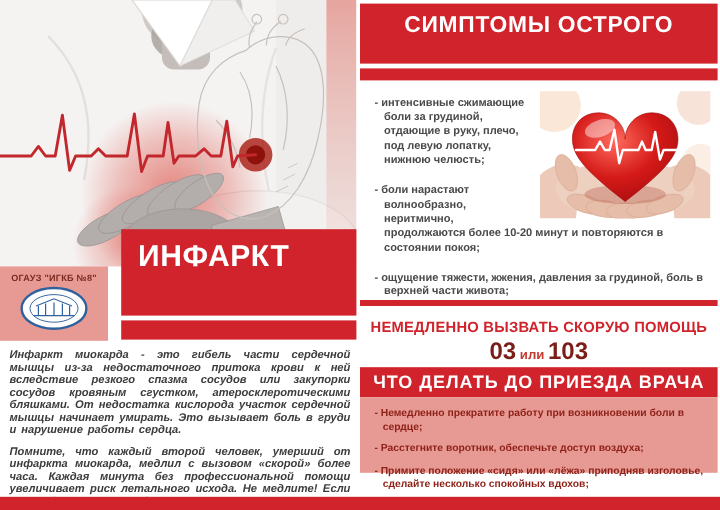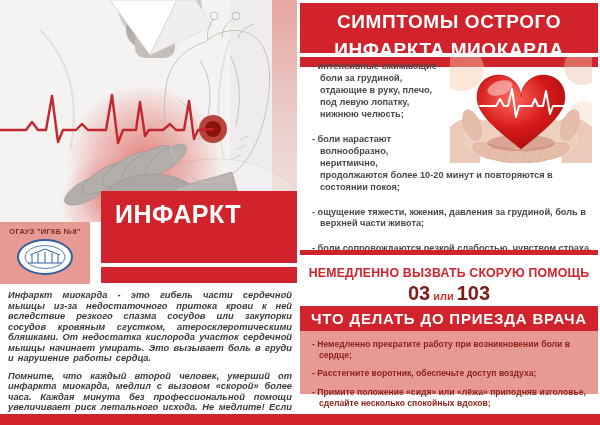--- a/index.html
+++ b/index.html
@@ -27,21 +27,21 @@
     font-style:italic;font-weight:bold;font-size:9.3px;line-height:1.13;
     color:var(--body-text,#3d3b3c);text-align:justify;margin:0 0 7px 0;word-spacing:1.5px;
   }
   
   .right-header{
     position:absolute;left:300px;top:3px;width:298px;height:50px;
     background:var(--red,#d0232b);color:#fff;text-align:center;font-weight:800;
     font-size:19px;line-height:1.45;padding-top:5px;letter-spacing:.6px;
   }
   .right-strip{position:absolute;left:300px;top:57px;width:298px;height:10px;background:var(--red,#d0232b);}
-  .symptoms{position:absolute;left:300px;top:53px;width:298px;height:186px;padding:8px 6px 0 12px;}
+  .symptoms{position:absolute;left:300px;top:72px;width:298px;height:186px;padding:8px 6px 0 12px;}
   .heart-float{float:right;width:142px;height:106px;margin:-4px 0 2px 5px;}
   .sym{
     font-size:9.2px;font-weight:bold;color:var(--sym-text,#4a4848);
     line-height:1.3;margin-bottom:13px;padding-left:8px;text-indent:-8px;
   }
   .red-hr{position:absolute;left:300px;top:250px;width:298px;height:5px;background:var(--red,#d0232b);}
   .call-block{position:absolute;left:300px;top:255px;width:298px;height:51px;text-align:center;background:#fff;}
   .call-text{margin-top:11px;font-size:12.3px;font-weight:800;color:var(--red,#d0232b);letter-spacing:.2px;}
   .call-numbers{margin-top:2px;font-size:20px;font-weight:800;color:var(--maroon,#7b1d18);text-align:center;}
   .call-conj{font-size:11px;font-weight:800;color:#c23a30;padding:0 3px;}
@@ -138,21 +138,20 @@
   </div>
   <div class="title-strip"></div>
 
   <div class="left-paragraphs">
     <p class="para">Инфаркт миокарда - это гибель части сердечной мышцы из-за недостаточного притока крови к ней вследствие резкого спазма сосудов или закупорки сосудов кровяным сгустком, атеросклеротическими бляшками. От недостатка кислорода участок сердечной мышцы начинает умирать. Это вызывает боль в груди и нарушение работы сердца.</p>
     <p class="para">Помните, что каждый второй человек, умерший от инфаркта миокарда, медлил с вызовом «скорой» более часа. Каждая минута без профессиональной помощи увеличивает риск летального исхода. Не медлите! Если Вы наблюдаете у себя описанные симптомы, тотчас позвоните 1-0-3!</p>
   </div>
 
   <div class="right-header">
     <div>СИМПТОМЫ ОСТРОГО</div>
-    <div>ИНФАРКТА МИОКАРДА</div>
   </div>
   <div class="right-strip"></div>
 
   <div class="symptoms">
     <svg class="heart-float" viewBox="0 0 142 106" width="142" height="106" xmlns="http://www.w3.org/2000/svg">
       <defs>
         <radialGradient id="hg" cx="40%" cy="32%" r="75%">
           <stop offset="0%" stop-color="#ff6a5e"></stop>
           <stop offset="55%" stop-color="#d41a18"></stop>
           <stop offset="100%" stop-color="#a80d0f"></stop>

